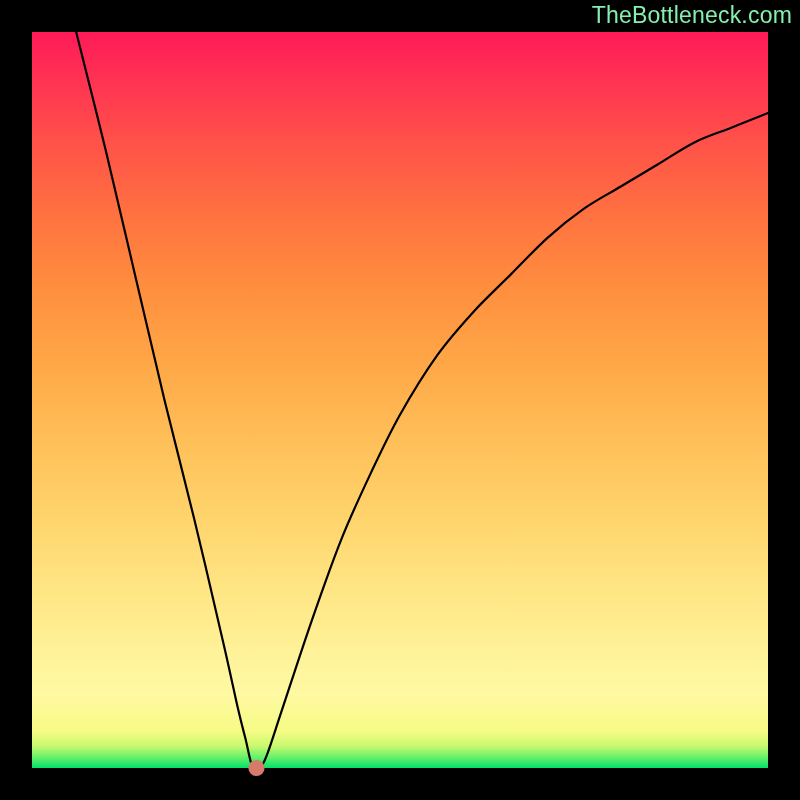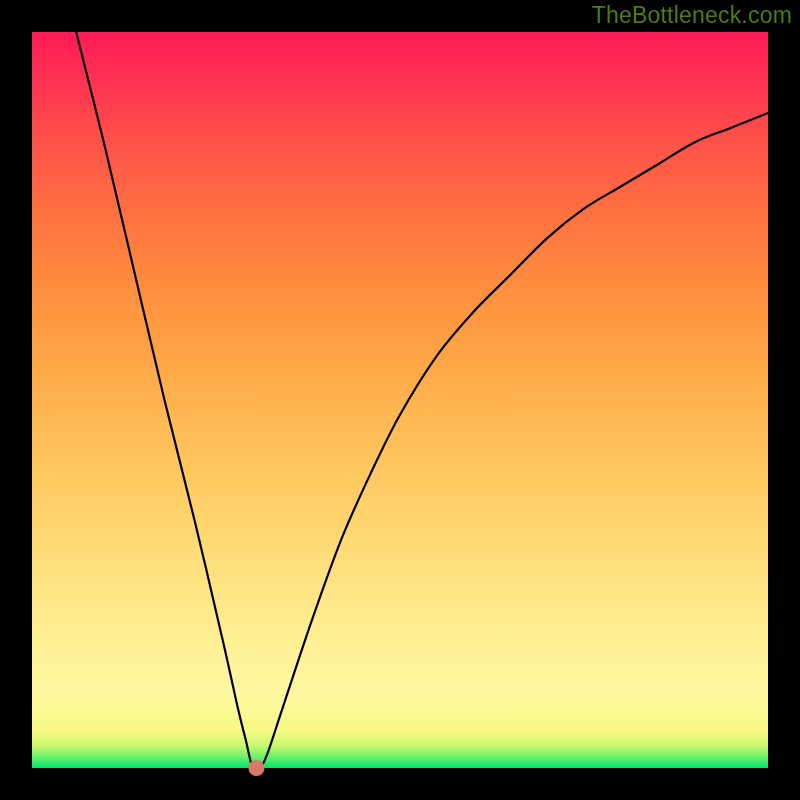--- a/index.html
+++ b/index.html
@@ -14,21 +14,21 @@
   .outer {
     position: relative;
     width: 800px;
     height: 800px;
     background: #000;
   }
   .watermark {
     position: absolute;
     top: 2px;
     right: 8px;
-    color: #4d7c0f;
+    color: #86efac;
     font-size: 23px;
     font-weight: 500;
     letter-spacing: 0.2px;
     user-select: none;
   }
   .plot-area {
     position: absolute;
     left: 32px;
     top: 32px;
     width: 736px;

